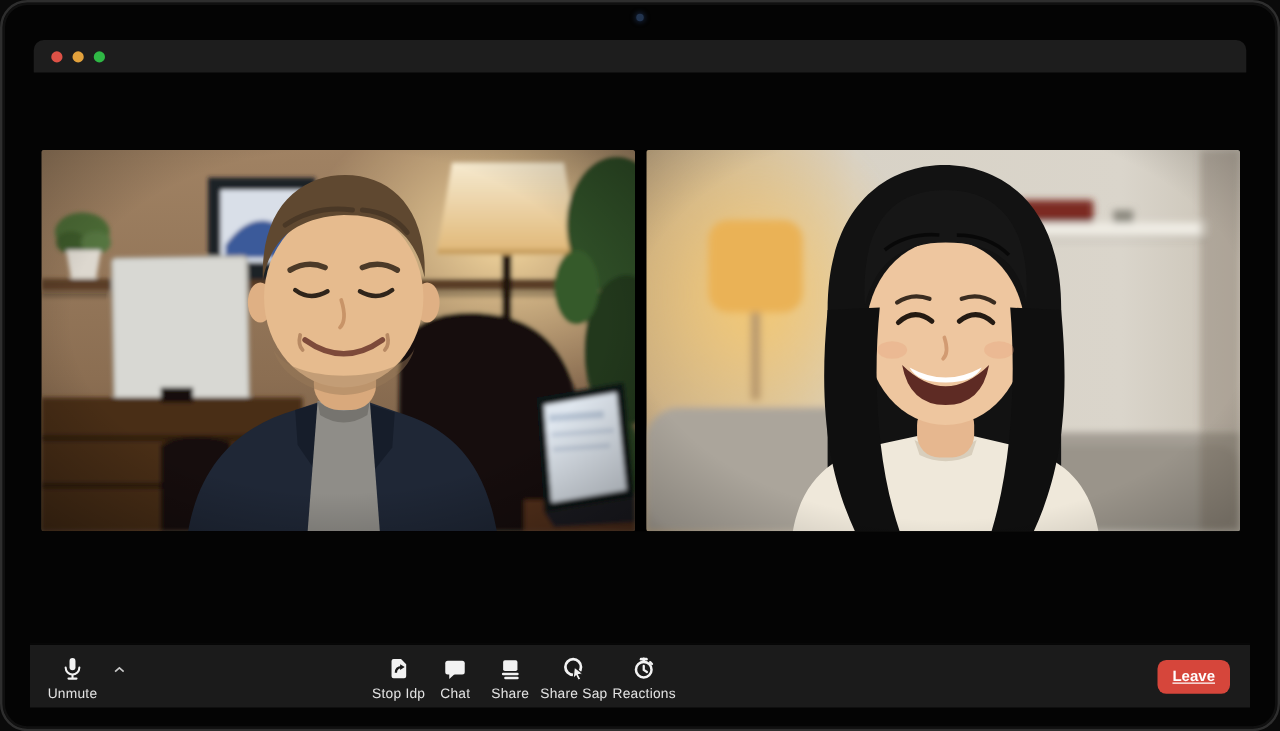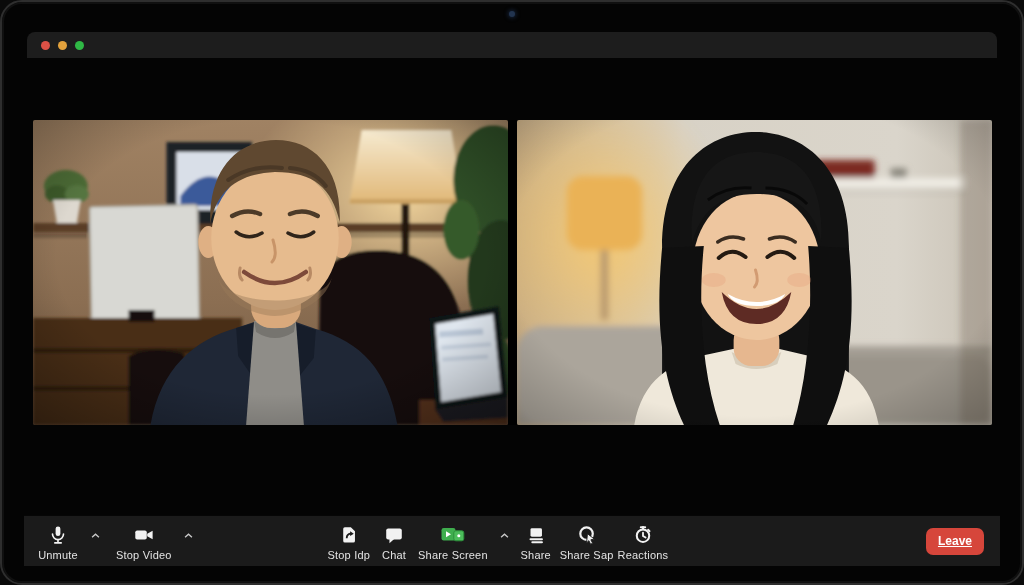--- a/index.html
+++ b/index.html
@@ -257,34 +257,20 @@
           </svg>
         </span>
         <span class="lbl">Unmute</span>
         <span class="chev">
           <svg width="9" height="6" viewBox="0 0 10 7">
               <polyline points="1,5 5,1.5 9,5" stroke="#c9c9c9" stroke-width="1.6" fill="none"></polyline>
             </svg>
         </span>
       </button>
 
-      <button class="tool has-chev">
-        <span class="ic">
-          <svg width="24" height="22" viewBox="0 0 24 24" fill="none">
-            <rect x="2.5" y="7" width="12.5" height="10" rx="2" fill="#f2f2f2"></rect>
-            <polygon points="15.5,10.6 21.4,7.4 21.4,16.6 15.5,13.4" fill="#f2f2f2"></polygon>
-          </svg>
-        </span>
-        <span class="lbl">Stop Video</span>
-        <span class="chev">
-          <svg width="9" height="6" viewBox="0 0 10 7">
-              <polyline points="1,5 5,1.5 9,5" stroke="#c9c9c9" stroke-width="1.6" fill="none"></polyline>
-            </svg>
-        </span>
-      </button>
     </div>
 
     <div class="group-center">
       <button class="tool">
         <span class="ic">
           <svg width="22" height="22" viewBox="0 0 24 24" fill="none">
             <path d="M7.5,3.5 h6.5 l4.5,4.5 v10.5 a1.8,1.8 0 0 1 -1.8,1.8 h-9.2 a1.8,1.8 0 0 1 -1.8,-1.8 v-13.2 a1.8,1.8 0 0 1 1.8,-1.8 Z" fill="#f2f2f2"></path>
             <path d="M9.5,15.5 q0,-5 5,-5" stroke="#1b1b1b" stroke-width="2" fill="none"></path>
             <polygon points="13.2,8 17.2,10.5 13.2,13" fill="#1b1b1b"></polygon>
           </svg>
@@ -296,36 +282,20 @@
       <button class="tool">
         <span class="ic">
           <svg width="22" height="22" viewBox="0 0 24 24" fill="#f2f2f2">
             <rect x="3.5" y="5" width="17" height="12" rx="2.2"></rect>
             <polygon points="7,16 7,21 12.5,16"></polygon>
           </svg>
         </span>
         <span class="lbl">Chat</span>
       </button>
 
-      <button class="tool has-chev">
-        <span class="ic">
-          <svg width="26" height="22" viewBox="0 0 26 22" fill="none">
-            <rect x="1.5" y="4" width="14" height="12.5" rx="2.2" fill="#3fae4e"></rect>
-            <polygon points="6,7.2 11,10.2 6,13.2" fill="#ffffff"></polygon>
-            <rect x="13.8" y="6.8" width="10" height="10" rx="2" fill="#4cbd5b" stroke="#2c8f3a" stroke-width="1"></rect>
-            <circle cx="18.8" cy="11.8" r="1.5" fill="#ffffff"></circle>
-          </svg>
-        </span>
-        <span class="lbl">Share Screen</span>
-        <span class="chev">
-          <svg width="9" height="6" viewBox="0 0 10 7">
-              <polyline points="1,5 5,1.5 9,5" stroke="#c9c9c9" stroke-width="1.6" fill="none"></polyline>
-            </svg>
-        </span>
-      </button>
 
       <button class="tool">
         <span class="ic">
           <svg width="22" height="22" viewBox="0 0 24 24" fill="none">
             <rect x="6" y="4.5" width="12.5" height="9.5" rx="1.6" fill="#f2f2f2"></rect>
             <line x1="6" y1="16.6" x2="18.5" y2="16.6" stroke="#f2f2f2" stroke-width="2.2" stroke-linecap="round"></line>
             <line x1="8" y1="20" x2="18.5" y2="20" stroke="#f2f2f2" stroke-width="2.2" stroke-linecap="round"></line>
           </svg>
         </span>
         <span class="lbl">Share</span>

